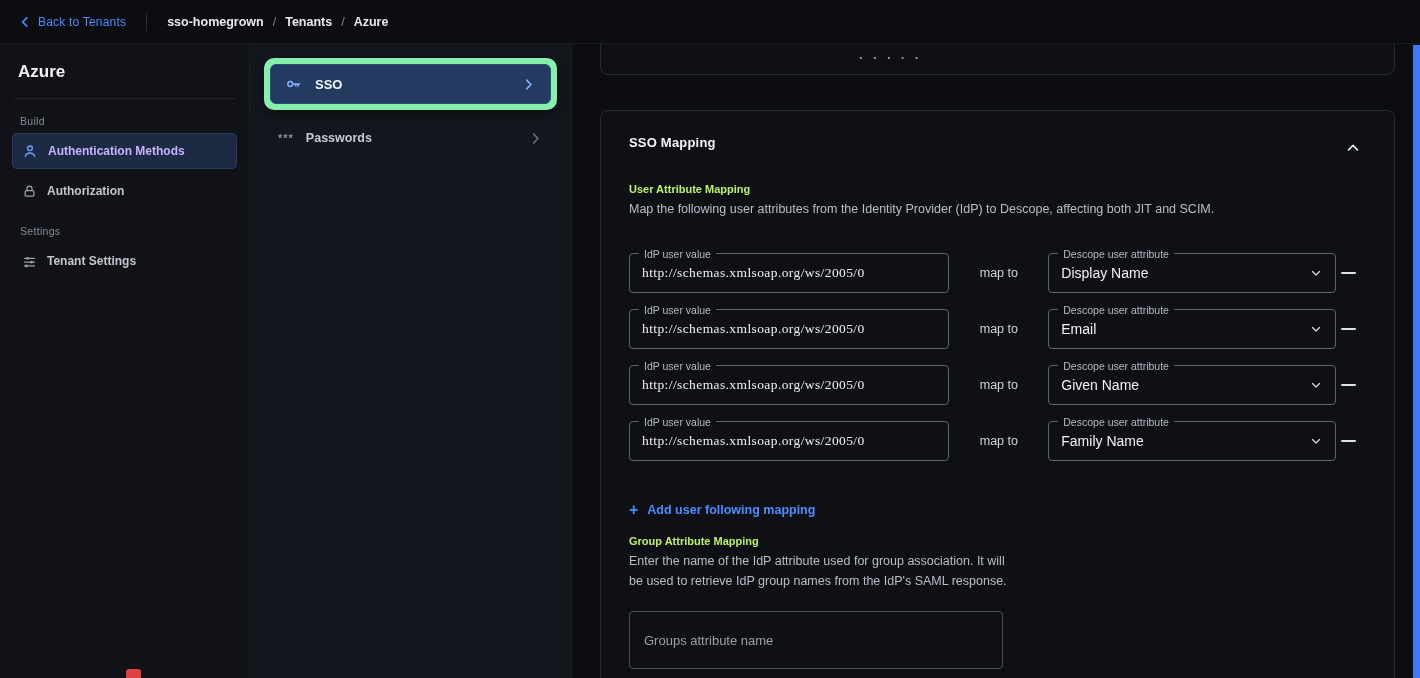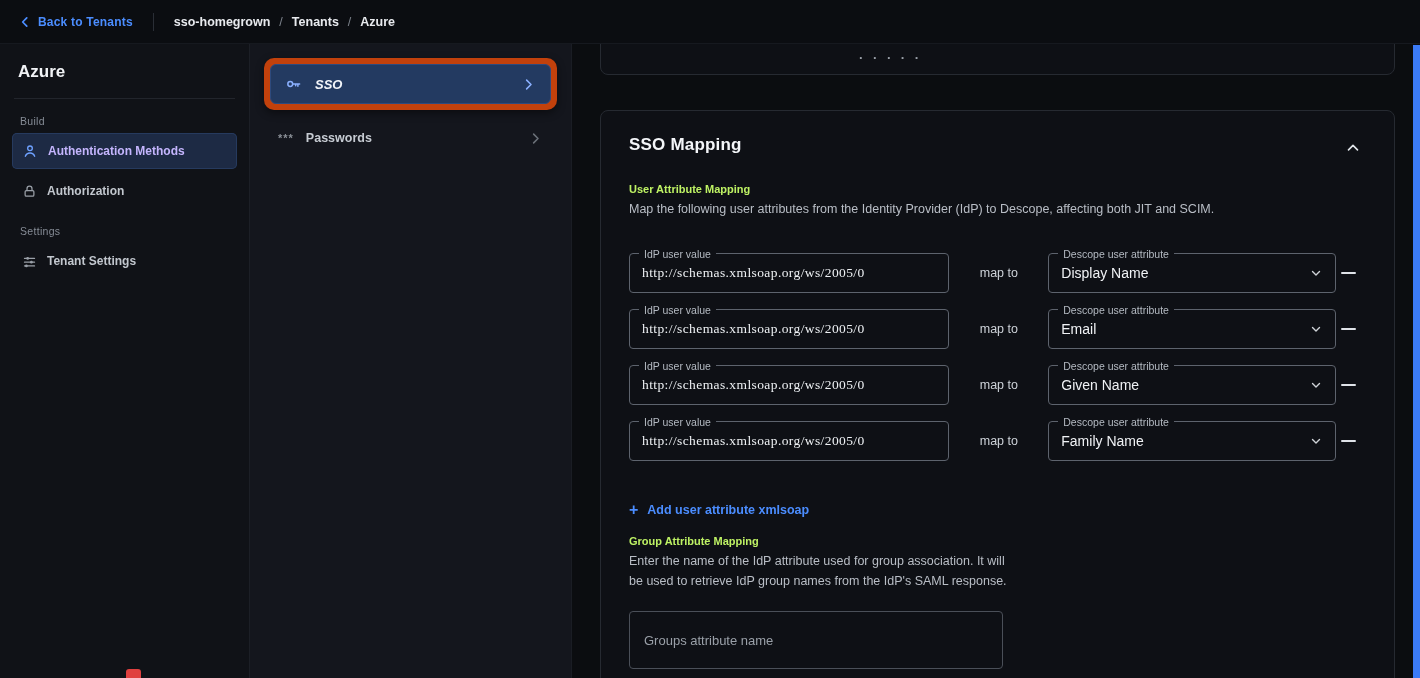--- a/index.html
+++ b/index.html
@@ -11,21 +11,21 @@
   }
   .app { position: relative; width: 1420px; height: 678px; overflow: hidden; }
 
   
   .topbar {
     height: 44px; display: flex; align-items: center;
     padding-left: 18px; background: #0b0d11;
     border-bottom: 1px solid #16191f;
   }
   .back-link { display: flex; align-items: center; gap: 6px; cursor: pointer; }
-  .back-link span { color: #4b8dff; font-size: 12px; font-weight: 700; letter-spacing: .2px; }
+  .back-link span { color: #4b8dff; font-size: 12px; font-weight: 400; letter-spacing: .2px; }
   .tb-divider { width: 1px; height: 18px; background: #2a2e36; margin: 0 20px; }
   .breadcrumb { display: flex; align-items: center; font-size: 12.5px; font-weight: 700; }
   .crumb { color: #e8eaee; cursor: pointer; }
   .crumb-sep { color: #7c828b; font-weight: 400; margin: 0 9px; }
 
   .content-row { display: flex; height: 634px; }
 
   
   .sidebar {
     width: 250px; background: #101217; border-right: 1px solid #1c1f26;
@@ -43,23 +43,22 @@
   .sb-item.selected { background: #1d2a44; color: #c4b5fd; box-shadow: 0 0 0 1px #263a5e inset; }
   .sb-item .icon { display: inline-flex; color: #9aa0a8; }
   .sb-item.selected .icon { color: #6ea1ff; }
 
   
   .methods-panel {
     width: 322px; background: #14161d; flex-shrink: 0;
     border-right: 1px solid #1a1d24; padding-top: 14px;
   }
   .sso-wrap {
-    margin: 0 14px; background: #c2410c; border-radius: 10px; padding: 6px;
+    margin: 0 14px; background: #86efac; border-radius: 10px; padding: 6px;
     box-shadow: 0 3px 8px rgba(0,0,0,.45);
-    font-style: italic;
   }
   .method-row {
     display: flex; align-items: center; gap: 12px;
     height: 40px; padding: 0 14px; cursor: pointer;
   }
   .method-row.sso {
     background: #233a61; border: 1px solid #2e4a7d; border-radius: 6px;
     color: #f2f5fa; font-size: 13px; font-weight: 700;
   }
   .method-row.sso .icon, .method-row.sso .chev { color: #8ab0ff; }
@@ -79,21 +78,21 @@
   .partial-card .dots {
     position: absolute; left: 258px; bottom: 9px;
     color: #9aa0a8; font-size: 13px; letter-spacing: 3px; font-weight: 700;
   }
   .card {
     position: absolute; top: 66px; left: 28px; right: 25px; bottom: -60px;
     background: #0e1015; border: 1px solid #262a31; border-radius: 8px;
     padding: 24px 28px; overflow: hidden;
   }
   .card-head { display: flex; align-items: flex-start; justify-content: space-between; }
-  .card-title { font-size: 17px; font-weight: 700; color: #f4f6f9; letter-spacing: .2px; }
+  .card-title { font-size: 13px; font-weight: 700; color: #f4f6f9; letter-spacing: .2px; }
   .collapse-btn { background: none; border: none; cursor: pointer; color: #dfe3e8; padding: 4px; }
   .section-heading { font-size: 11px; font-weight: 700; color: #bef264; margin-top: 22px; }
   .desc { font-size: 12.5px; color: #b9bec6; margin-top: 5px; line-height: 1.55; }
   .desc.narrow { width: 378px; }
 
   .rows { margin-top: 34px; }
   .map-row { display: flex; align-items: center; margin-bottom: 16px; }
   .field {
     position: relative; height: 40px; border: 1px solid #5d636d; border-radius: 4px;
     display: flex; align-items: center; background: transparent;
@@ -341,21 +340,21 @@
             </div>
             <button class="remove-btn">
                 <span class="minus"></span>
               </button>
           </div>
 
         </div>
 
         <div class="add-link">
           <span class="plus">+</span>
-          <span>Add user attribute xmlsoap</span>
+          <span>Add user following mapping</span>
         </div>
 
         <h3 class="section-heading gam-heading">Group Attribute Mapping</h3>
         <p class="desc narrow">Enter the name of the IdP attribute used for group association. It will be used to retrieve IdP group names from the IdP's SAML response.</p>
 
         <div class="field groups">
           <input placeholder="Groups attribute name" style="">
         </div>
 
       </section>

